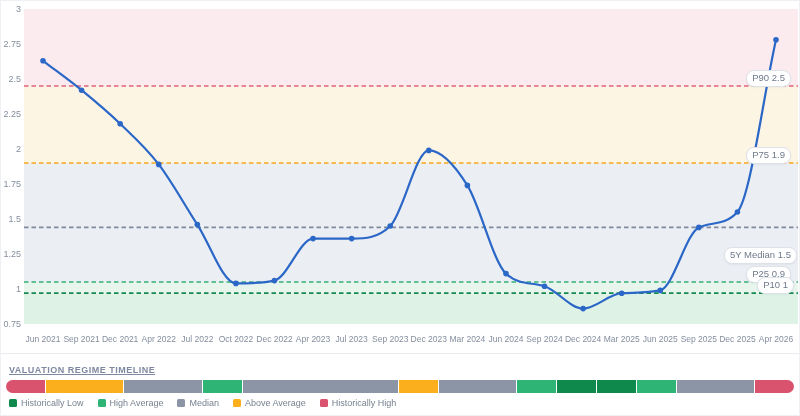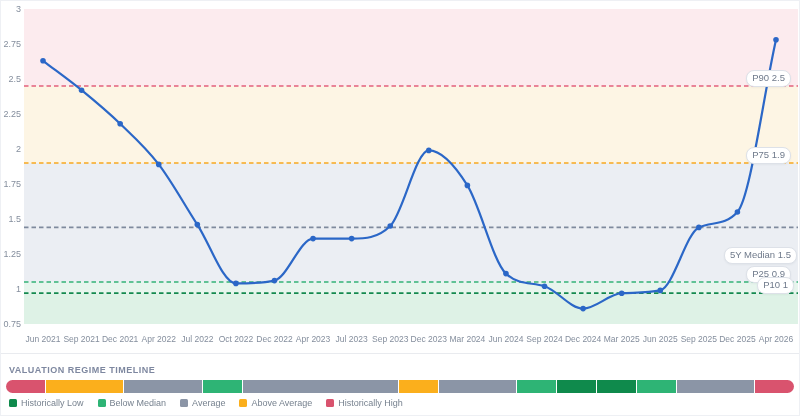--- a/index.html
+++ b/index.html
@@ -9,21 +9,21 @@
   #chart-svg{position:absolute;left:0;top:0;}
   #chart-svg text{font-family:"Liberation Sans",sans-serif;}
   #chart-svg .xtick{font-size:8.5px;fill:#848e9d;}
   #chart-svg .ytick{font-size:9px;fill:#848e9d;}
   #ref-labels{position:absolute;left:0;top:0;width:800px;height:350px;pointer-events:none;}
   .ref-label{position:absolute;background:#fff;border:1px solid #dde1e8;border-radius:8px;
              padding:1px 5px 2px;font-size:9.5px;line-height:12px;color:#6f7a8b;
              white-space:nowrap;box-shadow:0 1px 2px rgba(40,50,70,.05);}
   .divider{position:absolute;left:0;right:0;top:352px;border-top:1px solid #e9ebef;height:0;}
   .tl-title{position:absolute;left:8px;top:364px;font-size:9px;font-weight:700;
-            letter-spacing:.5px;color:#7e88a0;}
+            letter-spacing:.5px;color:#7e88a0;text-decoration:underline;}
   .tl-bar{position:absolute;left:5px;right:5px;top:379px;height:13px;display:flex;gap:1px;
           border-radius:7px;overflow:hidden;}
   .seg{height:100%;}
   .legend{position:absolute;left:8px;top:397px;display:flex;gap:14px;align-items:center;}
   .legend-item{display:flex;align-items:center;gap:4px;font-size:9px;color:#77828f;cursor:default;}
   .sq{width:8px;height:8px;border-radius:1.5px;display:inline-block;flex:none;}
 </style>
 </head>
 <body>
 
@@ -119,25 +119,25 @@
       <div class="seg" style="flex-grow: 2; flex-basis: 0px; background: rgb(139, 149, 166);"></div>
       <div class="seg" style="flex-grow: 1; flex-basis: 0px; background: rgb(217, 83, 110);"></div>
     </div>
   <div class="legend" id="legend">
       <div class="legend-item">
         <span class="sq" style="background: rgb(15, 138, 76);"></span>
         <span>Historically Low</span>
       </div>
       <div class="legend-item">
         <span class="sq" style="background: rgb(46, 180, 117);"></span>
-        <span>Below Median</span>
+        <span>High Average</span>
       </div>
       <div class="legend-item">
         <span class="sq" style="background: rgb(139, 149, 166);"></span>
-        <span>Average</span>
+        <span>Median</span>
       </div>
       <div class="legend-item">
         <span class="sq" style="background: rgb(251, 175, 28);"></span>
         <span>Above Average</span>
       </div>
       <div class="legend-item">
         <span class="sq" style="background: rgb(217, 83, 110);"></span>
         <span>Historically High</span>
       </div>
     </div>

